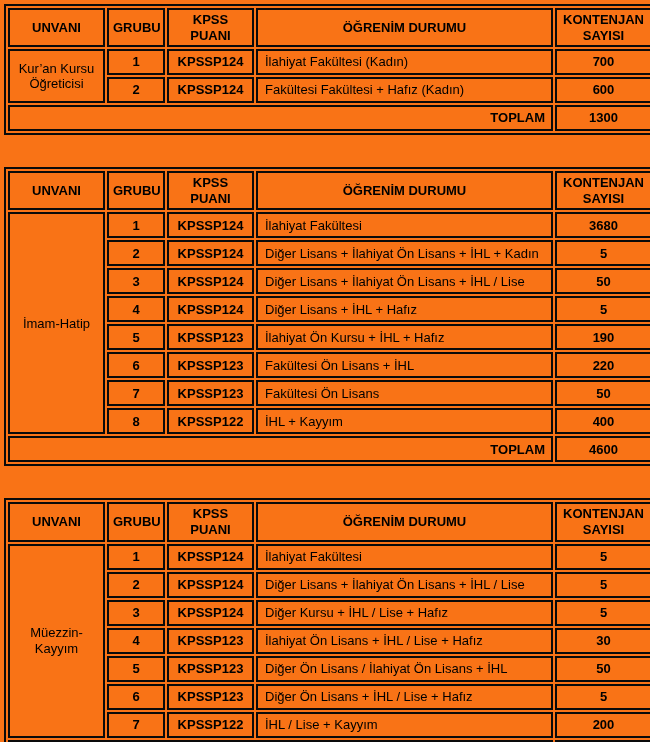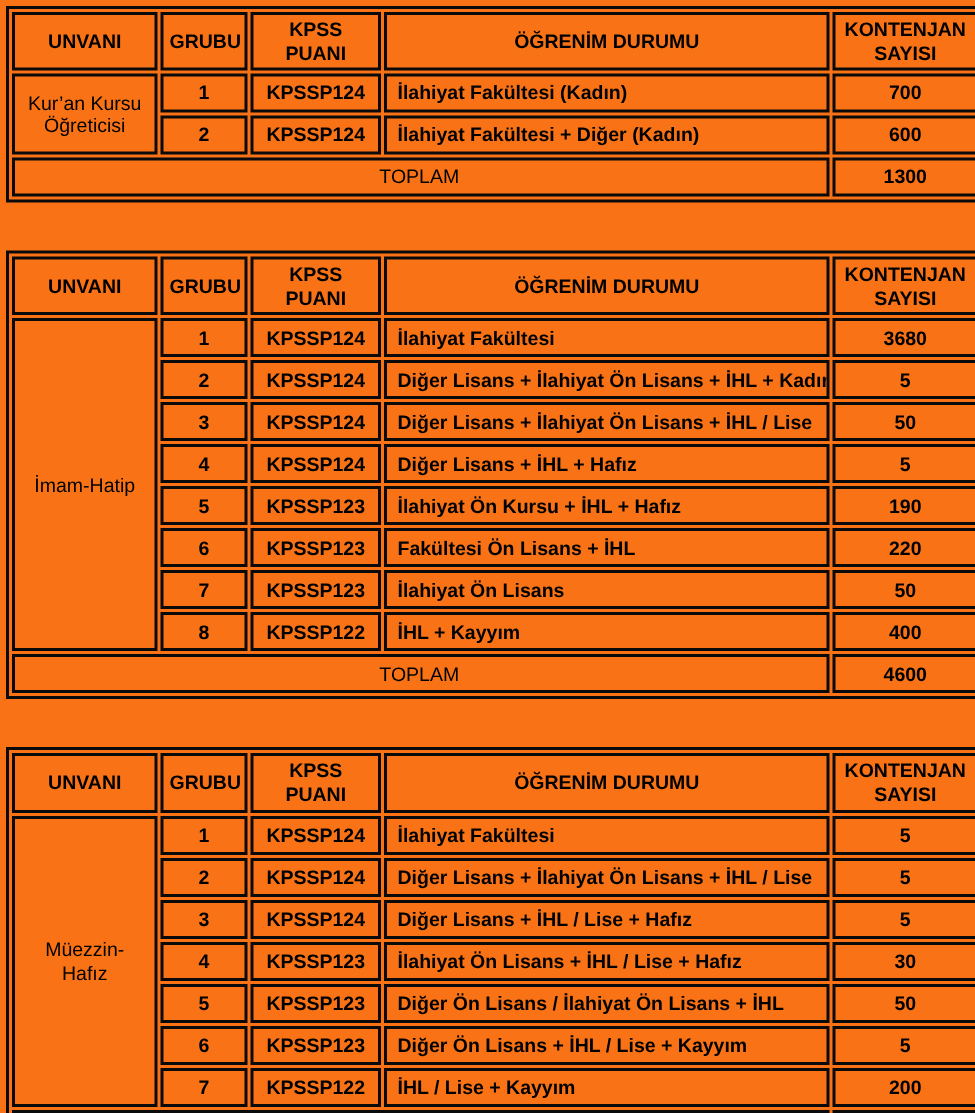--- a/index.html
+++ b/index.html
@@ -47,26 +47,26 @@
   col.c-ogrenim   { width: 297px; }
   col.c-kontenjan { width: 97px; }
   td.unvani {
     font-weight: normal;
     white-space: pre-line;
   }
   td.grubu, td.kpss, td.kontenjan { font-weight: bold; }
   td.ogrenim {
     text-align: left;
     padding-left: 7px;
+    font-weight: normal;
+    white-space: nowrap;
+  }
+  td.toplam-label {
     font-weight: bold;
-    white-space: nowrap;
-  }
-  td.toplam-label {
-    font-weight: normal;
-    text-align: center;
+    text-align: right;
     padding-right: 6px;
   }
   td.toplam-value { font-weight: bold; }
 </style>
 </head>
 <body>
 
 <div class="page">
 
   <table class="quota">
@@ -91,21 +91,21 @@
       <td class="unvani" rowspan="2">Kur’an Kursu
 Öğreticisi</td>
       <td class="grubu">1</td>
       <td class="kpss">KPSSP124</td>
       <td class="ogrenim">İlahiyat Fakültesi (Kadın)</td>
       <td class="kontenjan">700</td>
     </tr>
     <tr>
       <td class="grubu">2</td>
       <td class="kpss">KPSSP124</td>
-      <td class="ogrenim">İlahiyat Fakültesi + Diğer (Kadın)</td>
+      <td class="ogrenim">Fakültesi Fakültesi + Hafız (Kadın)</td>
       <td class="kontenjan">600</td>
     </tr>
     <tr>
       <td class="toplam-label" colspan="4">TOPLAM</td>
       <td class="toplam-value">1300</td>
     </tr>
   </tbody>
     </table>
 
   <div class="tbl-gap"></div>
@@ -161,21 +161,21 @@
     </tr>
     <tr>
       <td class="grubu">6</td>
       <td class="kpss">KPSSP123</td>
       <td class="ogrenim">Fakültesi Ön Lisans + İHL</td>
       <td class="kontenjan">220</td>
     </tr>
     <tr>
       <td class="grubu">7</td>
       <td class="kpss">KPSSP123</td>
-      <td class="ogrenim">İlahiyat Ön Lisans</td>
+      <td class="ogrenim">Fakültesi Ön Lisans</td>
       <td class="kontenjan">50</td>
     </tr>
     <tr>
       <td class="grubu">8</td>
       <td class="kpss">KPSSP122</td>
       <td class="ogrenim">İHL + Kayyım</td>
       <td class="kontenjan">400</td>
     </tr>
     <tr>
       <td class="toplam-label" colspan="4">TOPLAM</td>
@@ -199,54 +199,54 @@
       <th>UNVANI</th>
       <th>GRUBU</th>
       <th>KPSS
 PUANI</th>
       <th>ÖĞRENİM DURUMU</th>
       <th>KONTENJAN
 SAYISI</th>
     </tr>
     <tr>
       <td class="unvani" rowspan="7">Müezzin-
-Hafız</td>
+Kayyım</td>
       <td class="grubu">1</td>
       <td class="kpss">KPSSP124</td>
       <td class="ogrenim">İlahiyat Fakültesi</td>
       <td class="kontenjan">5</td>
     </tr>
     <tr>
       <td class="grubu">2</td>
       <td class="kpss">KPSSP124</td>
       <td class="ogrenim">Diğer Lisans + İlahiyat Ön Lisans + İHL / Lise</td>
       <td class="kontenjan">5</td>
     </tr>
     <tr>
       <td class="grubu">3</td>
       <td class="kpss">KPSSP124</td>
-      <td class="ogrenim">Diğer Lisans + İHL / Lise + Hafız</td>
+      <td class="ogrenim">Diğer Kursu + İHL / Lise + Hafız</td>
       <td class="kontenjan">5</td>
     </tr>
     <tr>
       <td class="grubu">4</td>
       <td class="kpss">KPSSP123</td>
       <td class="ogrenim">İlahiyat Ön Lisans + İHL / Lise + Hafız</td>
       <td class="kontenjan">30</td>
     </tr>
     <tr>
       <td class="grubu">5</td>
       <td class="kpss">KPSSP123</td>
       <td class="ogrenim">Diğer Ön Lisans / İlahiyat Ön Lisans + İHL</td>
       <td class="kontenjan">50</td>
     </tr>
     <tr>
       <td class="grubu">6</td>
       <td class="kpss">KPSSP123</td>
-      <td class="ogrenim">Diğer Ön Lisans + İHL / Lise + Kayyım</td>
+      <td class="ogrenim">Diğer Ön Lisans + İHL / Lise + Hafız</td>
       <td class="kontenjan">5</td>
     </tr>
     <tr>
       <td class="grubu">7</td>
       <td class="kpss">KPSSP122</td>
       <td class="ogrenim">İHL / Lise + Kayyım</td>
       <td class="kontenjan">200</td>
     </tr>
     <tr>
       <td class="toplam-label" colspan="4">TOPLAM</td>

